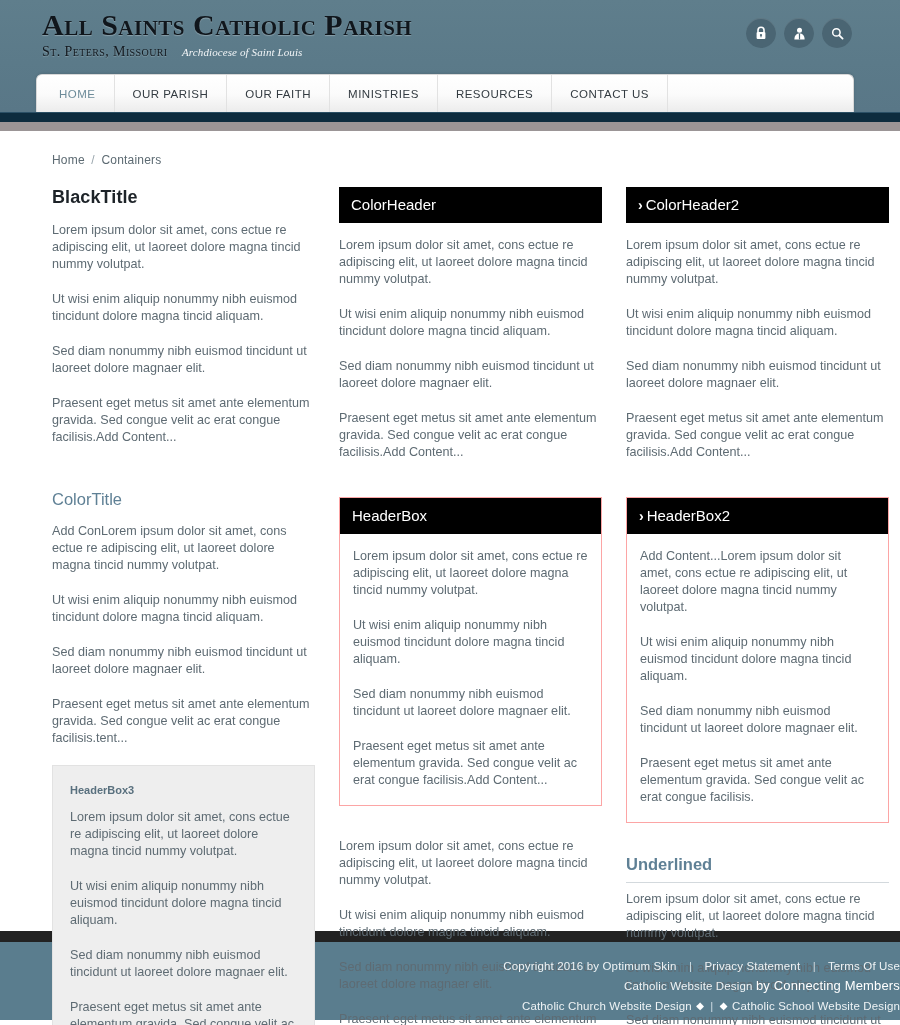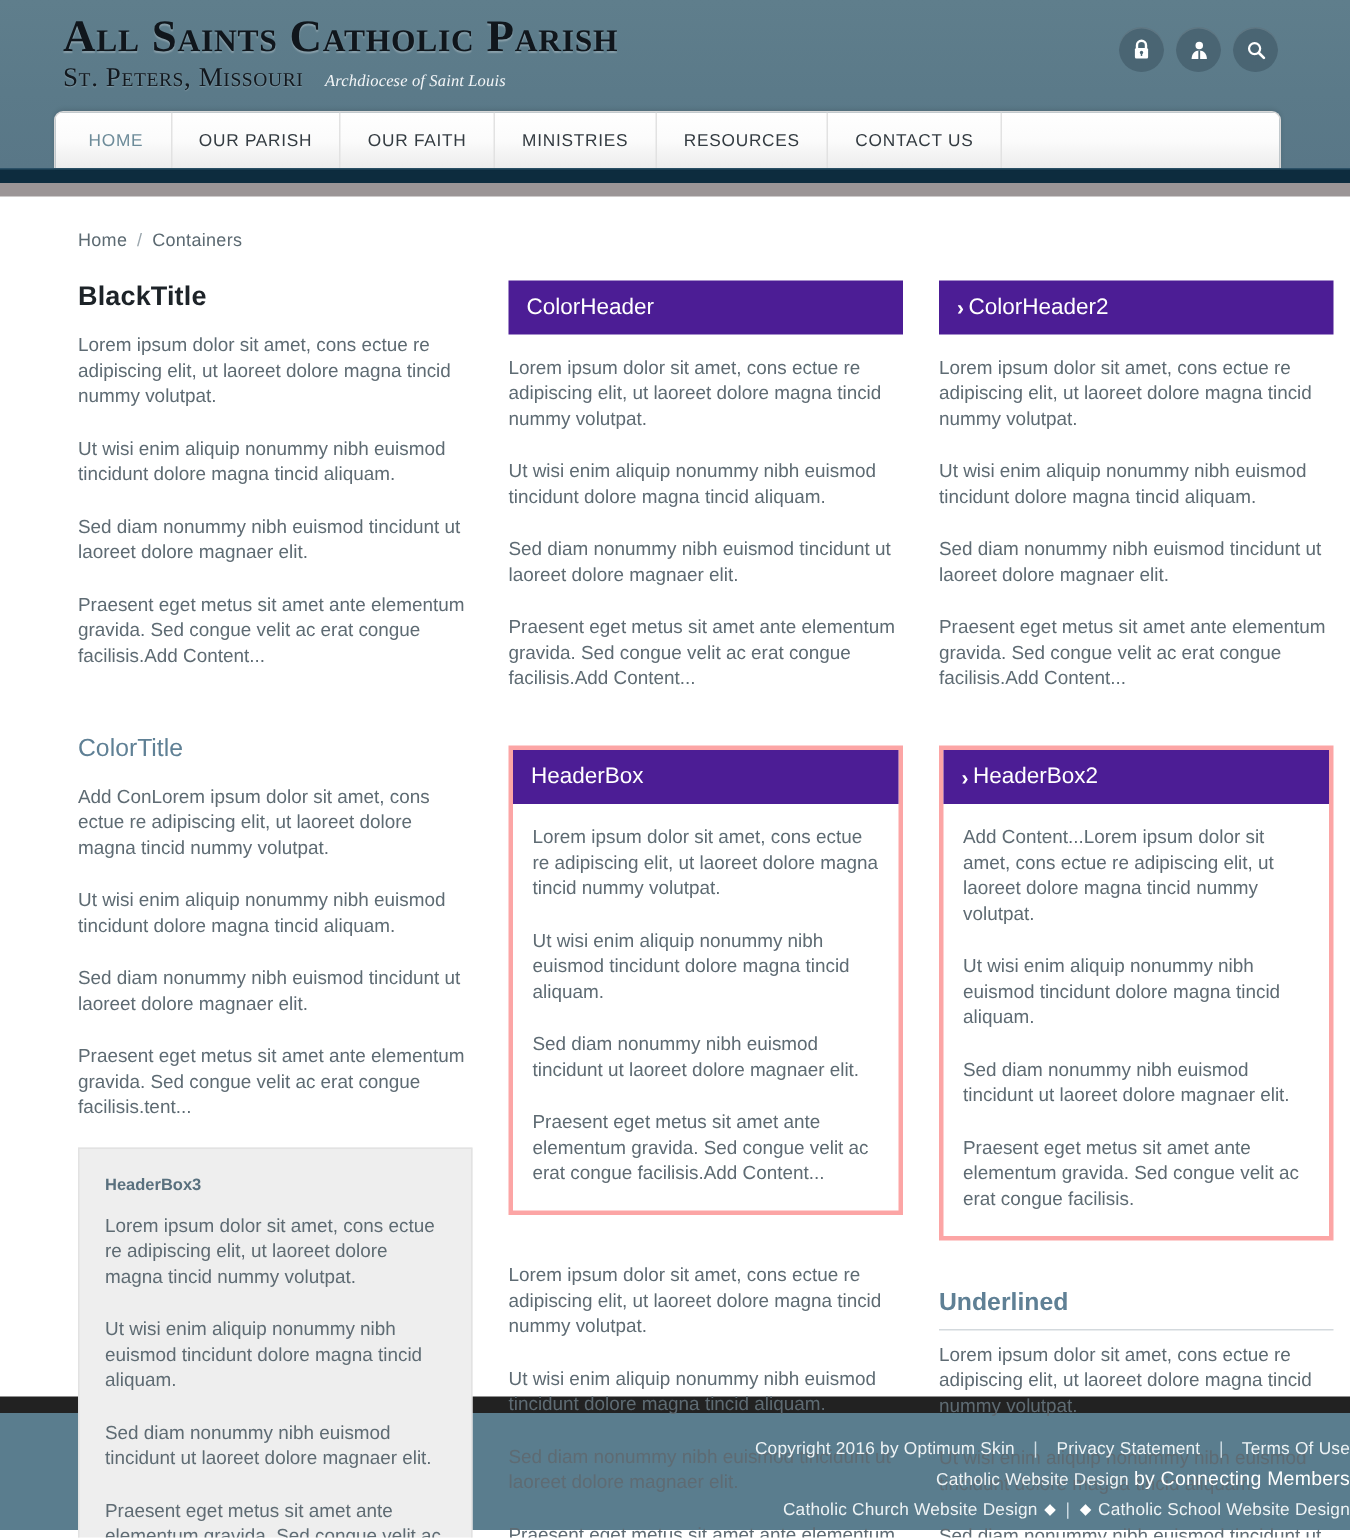--- a/index.html
+++ b/index.html
@@ -34,21 +34,21 @@
     text-shadow: 0 1px 1px rgba(255,255,255,0.28);
     white-space: nowrap;
   }
   .logo-line2 {
     line-height: 20px;
     white-space: nowrap;
     margin-top: -1px;
   }
   .logo-sub {
     font-family: "Liberation Serif", serif;
-    font-size: 18px;
+    font-size: 14px;
     color: #12181e;
     font-variant: small-caps;
     letter-spacing: 0.4px;
     text-shadow: 0 1px 1px rgba(255,255,255,0.25);
   }
   .logo-arch {
     font-family: Liberation Serif, serif;
     font-size: 11px;
     font-style: italic;
     color: #f2f5f7;
@@ -160,37 +160,37 @@
   h2.underlined-title {
     font-size: 16.5px;
     color: #5f8095;
     font-weight: bold;
     margin: 0 0 8px 0;
     padding-bottom: 8px;
     border-bottom: 1px solid #d3d9dd;
   }
 
   .color-header {
-    background: #4c1d95;
+    background: #000000;
     color: #ffffff;
     font-size: 15px;
     padding: 9px 12px 10px 12px;
     margin-bottom: 14px;
     display: flex;
     align-items: center;
   }
   .chev {
     font-size: 14px;
     margin-right: 3px;
     line-height: 1;
     font-weight: bold;
   }
 
   .header-box {
-    border: 3px solid #fca5a5;
+    border: 1px solid #fca5a5;
     background: #ffffff;
     margin-bottom: 14px;
   }
   .header-box > .color-header { margin-bottom: 0; }
   .header-box .box-body { padding: 14px 13px 16px 13px; }
   .header-box .box-body p.body { margin-bottom: 18px; }
   .header-box .box-body p.body:last-child { margin-bottom: 0; }
 
   .gray-box {
     background: #eeeeee;

